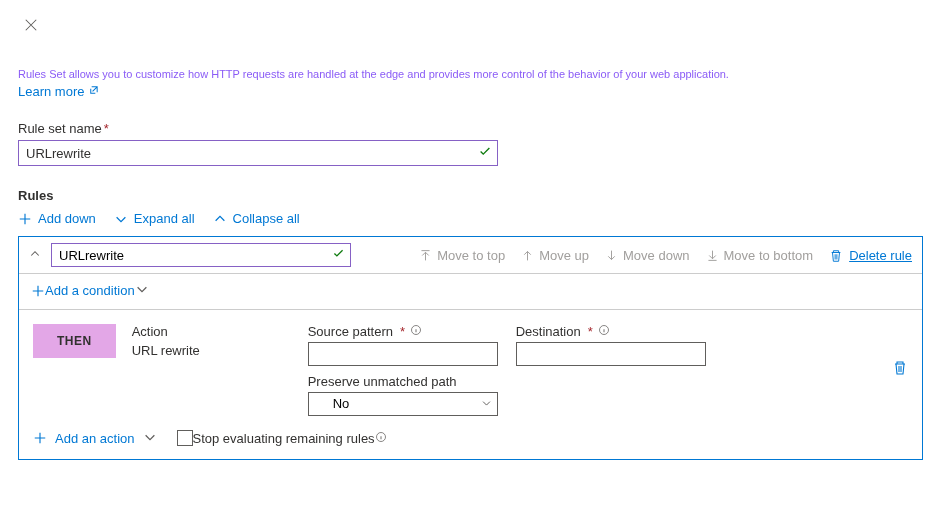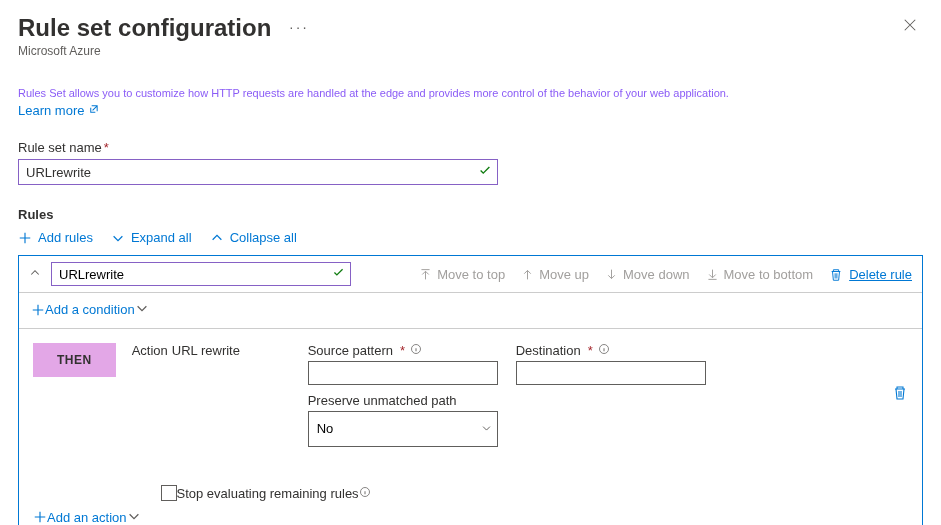--- a/index.html
+++ b/index.html
@@ -57,51 +57,46 @@
 .then-badge { background: #e4aee8; }
 .then-badge { background: #e4aee8; }
 .then-badge { background: #e4aee8; }
 .then-badge { background: #e3aee7; }
 .then-badge { background: #dda1e2; }
 .then-badge { background: #e2a6e6; }
 .then-badge { background: #e0a4e4; }
 .then-badge { background: #e3a7e7; }
 
 .then-badge { background: #e3a7e7; color:#323130; }
-.action-meta { display: flex; flex-direction: row; gap: 4px; min-width: 160px; }
+.action-meta { display: flex; flex-direction: column; gap: 4px; min-width: 160px; }
 .action-label { font-size: 13px; color: #323130; }
 .action-type { font-size: 13px; color: #323130; }
 .fields-grid { display: flex; gap: 18px; flex: 1; }
 .field-col { display: flex; flex-direction: column; gap: 3px; }
 .flabel { font-size: 13px; display: inline-flex; align-items: center; gap: 5px; }
 .info-icon svg { width: 12px; height: 12px; color: #605e5c; }
 .field-input { width: 190px; height: 24px; border: 1px solid #605e5c; padding: 0 6px; font-size: 13px; }
 .select-wrap { position: relative; width: 190px; }
-.select { width: 100%; height: 36px; border: 1px solid #605e5c; padding: 0 8px; font-size: 13px; background: #fff; appearance: none; }
+.select { width: 100%; height: 24px; border: 1px solid #605e5c; padding: 0 24px; font-size: 13px; background: #fff; appearance: none; }
 .select-caret { position: absolute; right: 6px; top: 50%; transform: translateY(-50%); color: #605e5c; pointer-events: none; }
 .trash-right { margin-left: auto; color: #0078d4; cursor: pointer; align-self: center; }
 .trash-right svg { width: 16px; height: 16px; }
 .bottom-row { display: flex; align-items: center; gap: 20px; margin-top: 14px; }
-.add-action { display: inline-flex; align-items: center; color: #0078d4; font-size: 13px; cursor: pointer; margin-top: 48px; }
+.add-action { display: inline-flex; align-items: center; gap: 8px; color: #0078d4; font-size: 13px; cursor: pointer; }
 .add-action svg { width: 14px; height: 14px; }
 .checkbox-row { display: inline-flex; align-items: center; font-size: 13px; }
 .chk { width: 16px; height: 16px; border: 1px solid #605e5c; background: #fff; cursor: pointer; }
 .preserve-block { margin-top: 8px; }
 </style>
 </head>
 <body>
 
 
 
 <div class="header-row">
-  <div class="title-block">
-    <span class="page-title">Rule set configuration</span>
-    <span class="ellipsis">···</span>
-    <div class="subtitle">Microsoft Azure</div>
-  </div>
   <div class="close-x">
     <svg viewBox="0 0 16 16" width="14" height="14">
         <path d="M2 2 L14 14 M14 2 L2 14" stroke="currentColor" stroke-width="1.2" fill="none"></path>
       </svg>
   </div>
 </div>
 
 <div class="desc">Rules Set allows you to customize how HTTP requests are handled at the edge and provides more control of the behavior of your web application.</div>
 <a class="learn-more">
   <span>Learn more</span>
@@ -124,21 +119,21 @@
   </span>
 </div>
 
 <div class="section-title">Rules</div>
 
 <div class="toolbar">
   <span class="tb-btn">
     <svg viewBox="0 0 16 16">
         <path d="M8 2v12M2 8h12" stroke="#0078d4" stroke-width="1.3"></path>
       </svg>
-    <span>Add rules</span>
+    <span>Add down</span>
   </span>
   <span class="tb-btn">
     <svg viewBox="0 0 16 16">
         <path d="M3 6l5 5 5-5" fill="none" stroke="#0078d4" stroke-width="1.4"></path>
       </svg>
     <span>Expand all</span>
   </span>
   <span class="tb-btn">
     <svg viewBox="0 0 16 16">
         <path d="M3 10l5-5 5 5" fill="none" stroke="#0078d4" stroke-width="1.4"></path>

